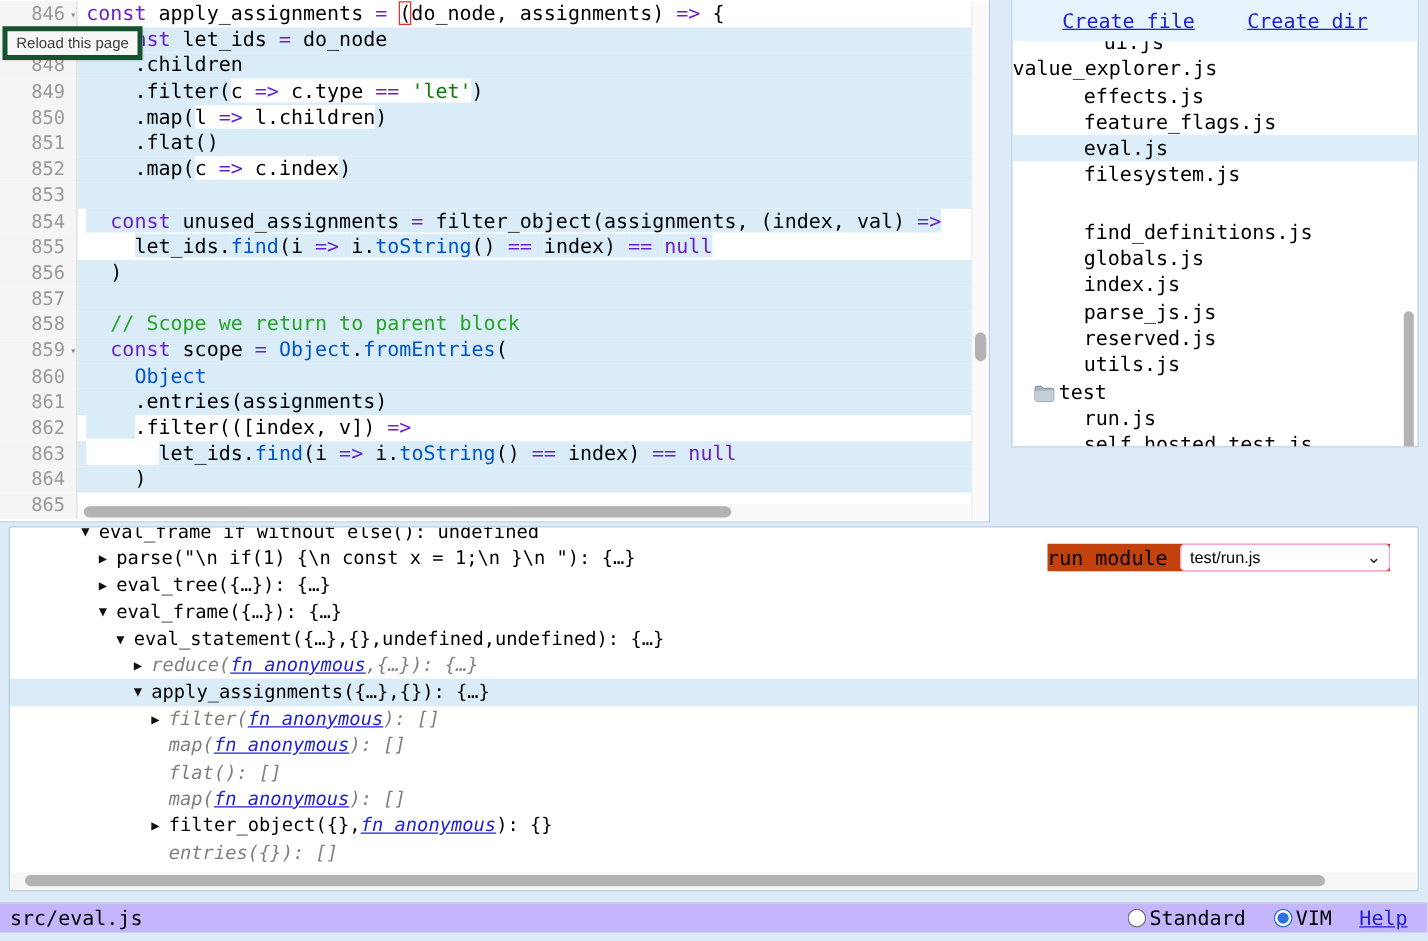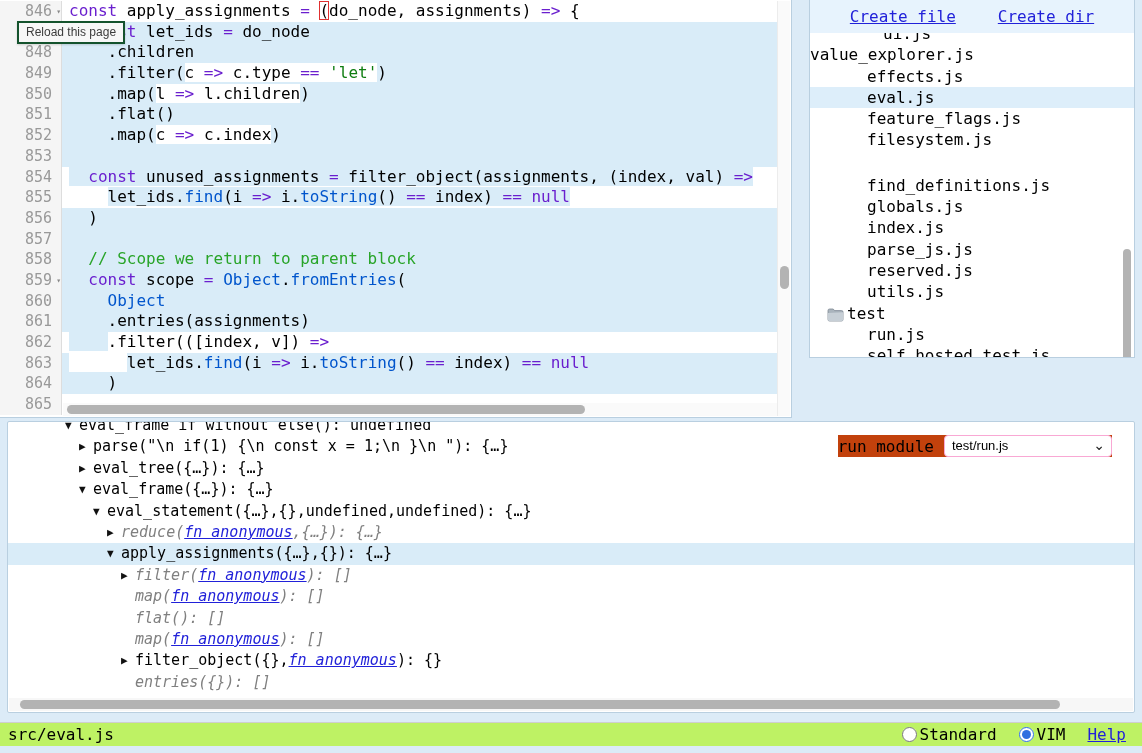--- a/index.html
+++ b/index.html
@@ -18,22 +18,22 @@
   .code { flex:1 1 auto; padding-left:7px; }
   .bg-b .code { background:#d9ecf8; }
   .sg-w { background:#fff; }
   .sg-b { background:#d9ecf8; }
   .tk-k { color:#6a1fce; }
   .tk-n { color:#0055cc; }
   .tk-s { color:#0e7d10; }
   .tk-c { color:#28a428; }
   .tk-rb { outline:1px solid #e03030; outline-offset:-1px; }
 
-  #tooltip { position:absolute; left:17px; top:21px; z-index:50; background:#f7f7f7;
-             border:2px solid #14532d; box-shadow:0 1px 2px rgba(0,0,0,.15);
+  #tooltip { position:absolute; left:2px; top:21px; z-index:50; background:#f7f7f7;
+             border:4px solid #14532d; box-shadow:0 1px 2px rgba(0,0,0,.15);
              font-family:"Liberation Sans", sans-serif; font-size:12px; color:#3c3c3c;
              padding:2px 7px 3px 7px; white-space:nowrap; }
 
   .vscroll { position:absolute; top:1px; bottom:1px; right:1px; width:13px;
              background:#fafafa; border-left:1px solid #ececec; z-index:30; }
   .hscroll { position:absolute; height:13px; background:#fafafa; z-index:40; }
   .thumb { position:absolute; background:#b3b3b3; border-radius:6px; }
   #editor-vscroll .thumb { left:2px; width:9px; top:265px; height:23px; }
   #editor-hscroll { left:63px; right:14px; bottom:1px; }
   #editor-hscroll .thumb { top:2px; height:9px; left:4px; width:518px; }
@@ -63,21 +63,21 @@
                     gap:10px; font-size:16px; z-index:20; background:#c2410c; }
   #run-module-select { position:relative; width:168px; height:22px; border:1px solid #f9a8d4;
                        border-radius:4px; background:#fff; font-family:"Liberation Sans",sans-serif;
                        font-size:13px; line-height:20px; padding:0 20px 0 7px; cursor:pointer;
                        overflow:hidden; white-space:nowrap; }
   #run-module-select .chev { position:absolute; right:6px; top:-1px; font-size:14px; color:#222; }
   #calltree-hscroll { left:1px; right:1px; bottom:1px; background:#f7f7f7; }
   #calltree-hscroll .thumb { top:2px; height:9px; left:11px; width:1040px; }
 
   
-  #status-bar { position:absolute; left:0; right:0; top:722px; height:24px; background:#bef264;
+  #status-bar { position:absolute; left:0; right:0; top:722px; height:24px; background:#c4b5fd;
                 border-top:1px solid #cfcfcf; display:flex; align-items:center; font-size:16px; }
   #status-path { margin-left:8px; }
   #status-right { margin-left:auto; display:flex; align-items:center; gap:22px; margin-right:16px; }
   #status-right label { display:flex; align-items:center; gap:3px; cursor:pointer; }
   #status-right input[type=radio] { width:15px; height:15px; accent-color:#2f6fe0; margin:0; }
   #help-link { color:#2121d9; text-decoration:underline; cursor:pointer; }
 </style>
 </head>
 <body>
 
@@ -115,22 +115,22 @@
 
 <div id="files-panel" class="panel">
   <div id="files-header">
     <a>Create file</a>
     <a>Create dir</a>
   </div>
   <div id="file-list">
       <div class="f-row" style="padding-left: 73px;"><span>ui.js</span></div>
       <div class="f-row" style=""><span>value_explorer.js</span></div>
       <div class="f-row" style="padding-left: 57px;"><span>effects.js</span></div>
+      <div class="f-row" style="padding-left: 57px;"><span>feature_flags.js</span></div>
       <div class="f-row sel" style="padding-left: 57px;"><span>eval.js</span></div>
-      <div class="f-row" style="padding-left: 57px;"><span>feature_flags.js</span></div>
       <div class="f-row" style="padding-left: 57px;"><span>filesystem.js</span></div>
       <div class="f-row" style="padding-left: 57px; margin-top: 24px;"><span>find_definitions.js</span></div>
       <div class="f-row" style="padding-left: 57px;"><span>globals.js</span></div>
       <div class="f-row" style="padding-left: 57px;"><span>index.js</span></div>
       <div class="f-row" style="padding-left: 57px;"><span>parse_js.js</span></div>
       <div class="f-row" style="padding-left: 57px;"><span>reserved.js</span></div>
       <div class="f-row" style="padding-left: 57px;"><span>utils.js</span></div>
       <div class="f-row" style="padding-left: 17px;"><span class="f-icon"><svg width="17" height="14" viewBox="0 0 17 14">
             <path d="M1 2.5 Q1 1 2.5 1 L6.2 1 L7.6 2.6 L14.5 2.6 Q16 2.6 16 4 L16 11.5 Q16 13 14.5 13 L2.5 13 Q1 13 1 11.5 Z" fill="#aab4bd" stroke="#7d8893" stroke-width="0.8"></path>
             <path d="M1 5 L16 4.2 L16 11.5 Q16 13 14.5 13 L2.5 13 Q1 13 1 11.5 Z" fill="#c7cfd6"></path>

